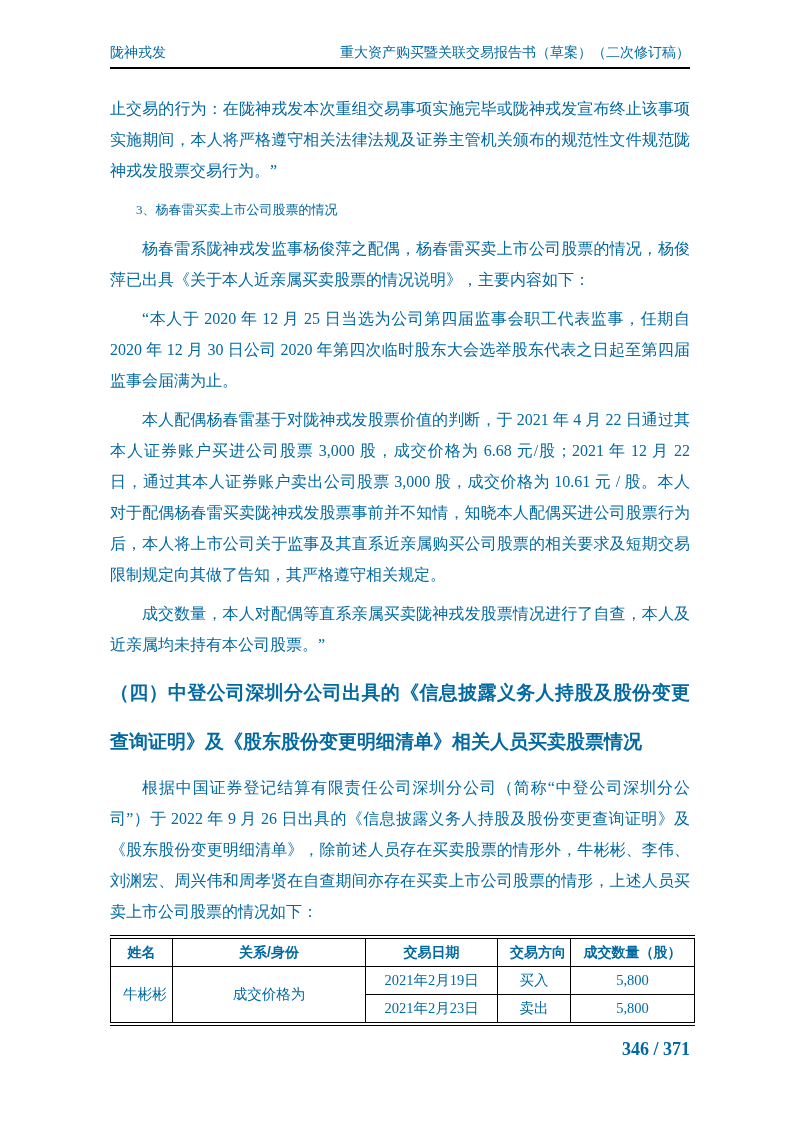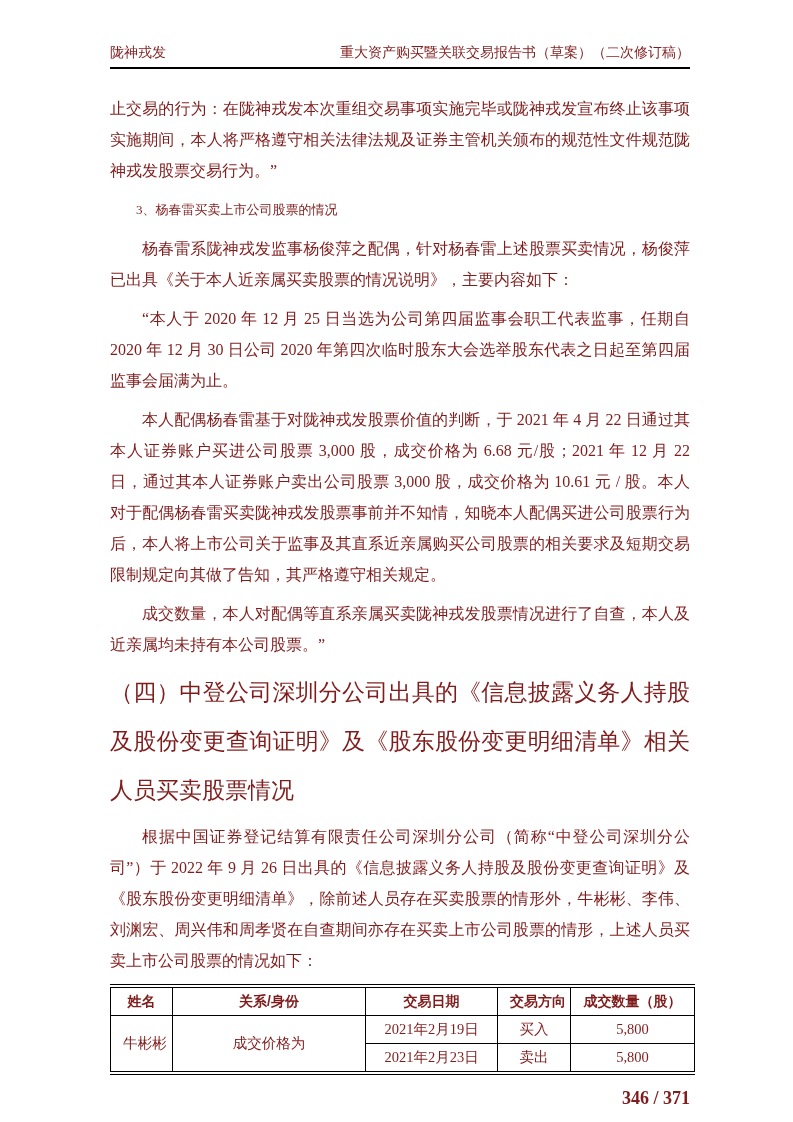--- a/index.html
+++ b/index.html
@@ -5,21 +5,21 @@
   html, body { margin: 0; padding: 0; background: #e8e8e8; }
   .page {
     position: relative;
     width: 793px;
     height: 1122px;
     margin: 0 auto;
     background: #ffffff;
     box-sizing: border-box;
     padding: 44px 103px 0 110px;
     font-family: "Liberation Serif", "DejaVu Serif", serif;
-    color: #7f1d1d;
+    color: #0369a1;
     overflow: hidden;
   }
   
   .doc-header {
     display: flex;
     justify-content: space-between;
     align-items: flex-end;
     border-bottom: 2px solid #000000;
     padding-bottom: 5px;
     font-size: 14px;
@@ -35,22 +35,22 @@
   }
   .indent { text-indent: 2em; }
   .sub-heading {
     font-size: 13px;
     line-height: 31px;
     text-indent: 2em;
     margin: 0 0 8px 0;
   }
   .section-heading {
     font-family: "Liberation Sans", "DejaVu Sans", sans-serif;
-    font-weight: normal;
-    font-size: 23px;
+    font-weight: bold;
+    font-size: 19px;
     line-height: 49px;
     text-align: justify;
     margin: 6px 0 6px 0;
   }
   
   .trades-table {
     width: 100%;
     border-collapse: collapse;
     table-layout: fixed;
     margin-top: 4px;
@@ -97,21 +97,21 @@
     <span>陇神戎发</span>
     <span>重大资产购买暨关联交易报告书（草案）（二次修订稿）</span>
   </div>
 
   <div class="doc-body">
 
     <p class="body-text">止交易的行为：在陇神戎发本次重组交易事项实施完毕或陇神戎发宣布终止该事项实施期间，本人将严格遵守相关法律法规及证券主管机关颁布的规范性文件规范陇神戎发股票交易行为。”</p>
 
     <p class="sub-heading">3、杨春雷买卖上市公司股票的情况</p>
 
-    <p class="body-text indent">杨春雷系陇神戎发监事杨俊萍之配偶，针对杨春雷上述股票买卖情况，杨俊萍已出具《关于本人近亲属买卖股票的情况说明》，主要内容如下：</p>
+    <p class="body-text indent">杨春雷系陇神戎发监事杨俊萍之配偶，杨春雷买卖上市公司股票的情况，杨俊萍已出具《关于本人近亲属买卖股票的情况说明》，主要内容如下：</p>
 
     <p class="body-text indent">“本人于 2020 年 12 月 25 日当选为公司第四届监事会职工代表监事，任期自 2020 年 12 月 30 日公司 2020 年第四次临时股东大会选举股东代表之日起至第四届监事会届满为止。</p>
 
     <p class="body-text indent">本人配偶杨春雷基于对陇神戎发股票价值的判断，于 2021 年 4 月 22 日通过其本人证券账户买进公司股票 3,000 股，成交价格为 6.68 元/股；2021 年 12 月 22 日，通过其本人证券账户卖出公司股票 3,000 股，成交价格为 10.61 元 / 股。本人对于配偶杨春雷买卖陇神戎发股票事前并不知情，知晓本人配偶买进公司股票行为后，本人将上市公司关于监事及其直系近亲属购买公司股票的相关要求及短期交易限制规定向其做了告知，其严格遵守相关规定。</p>
 
     <p class="body-text indent">成交数量，本人对配偶等直系亲属买卖陇神戎发股票情况进行了自查，本人及近亲属均未持有本公司股票。”</p>
 
     <h2 class="section-heading">（四）中登公司深圳分公司出具的《信息披露义务人持股及股份变更查询证明》及《股东股份变更明细清单》相关人员买卖股票情况</h2>
 
     <p class="body-text indent">根据中国证券登记结算有限责任公司深圳分公司（简称“中登公司深圳分公司”）于 2022 年 9 月 26 日出具的《信息披露义务人持股及股份变更查询证明》及《股东股份变更明细清单》，除前述人员存在买卖股票的情形外，牛彬彬、李伟、刘渊宏、周兴伟和周孝贤在自查期间亦存在买卖上市公司股票的情形，上述人员买卖上市公司股票的情况如下：</p>

